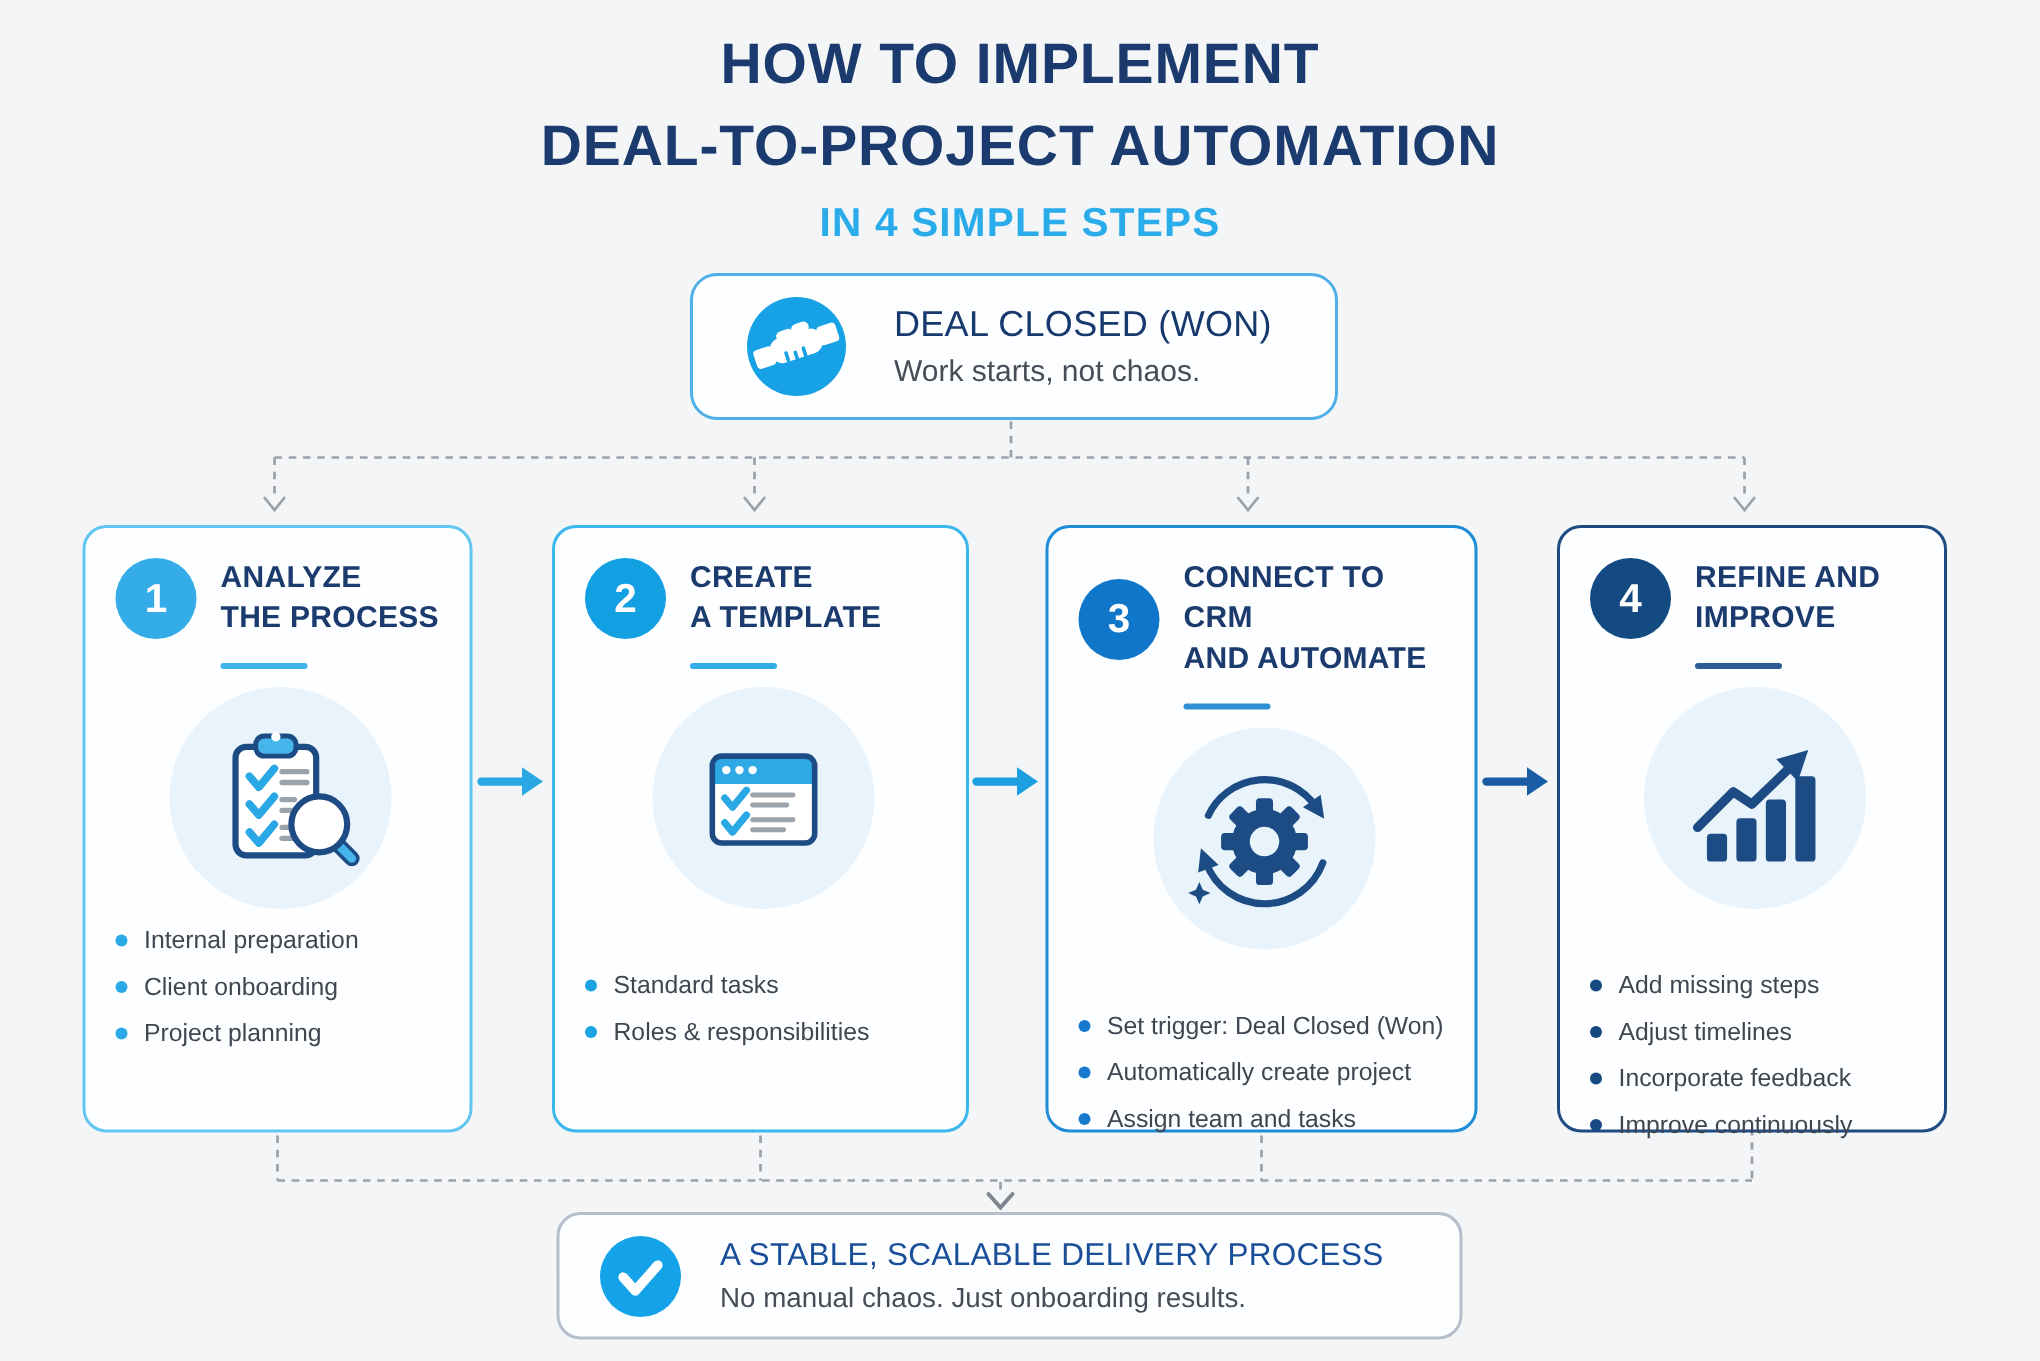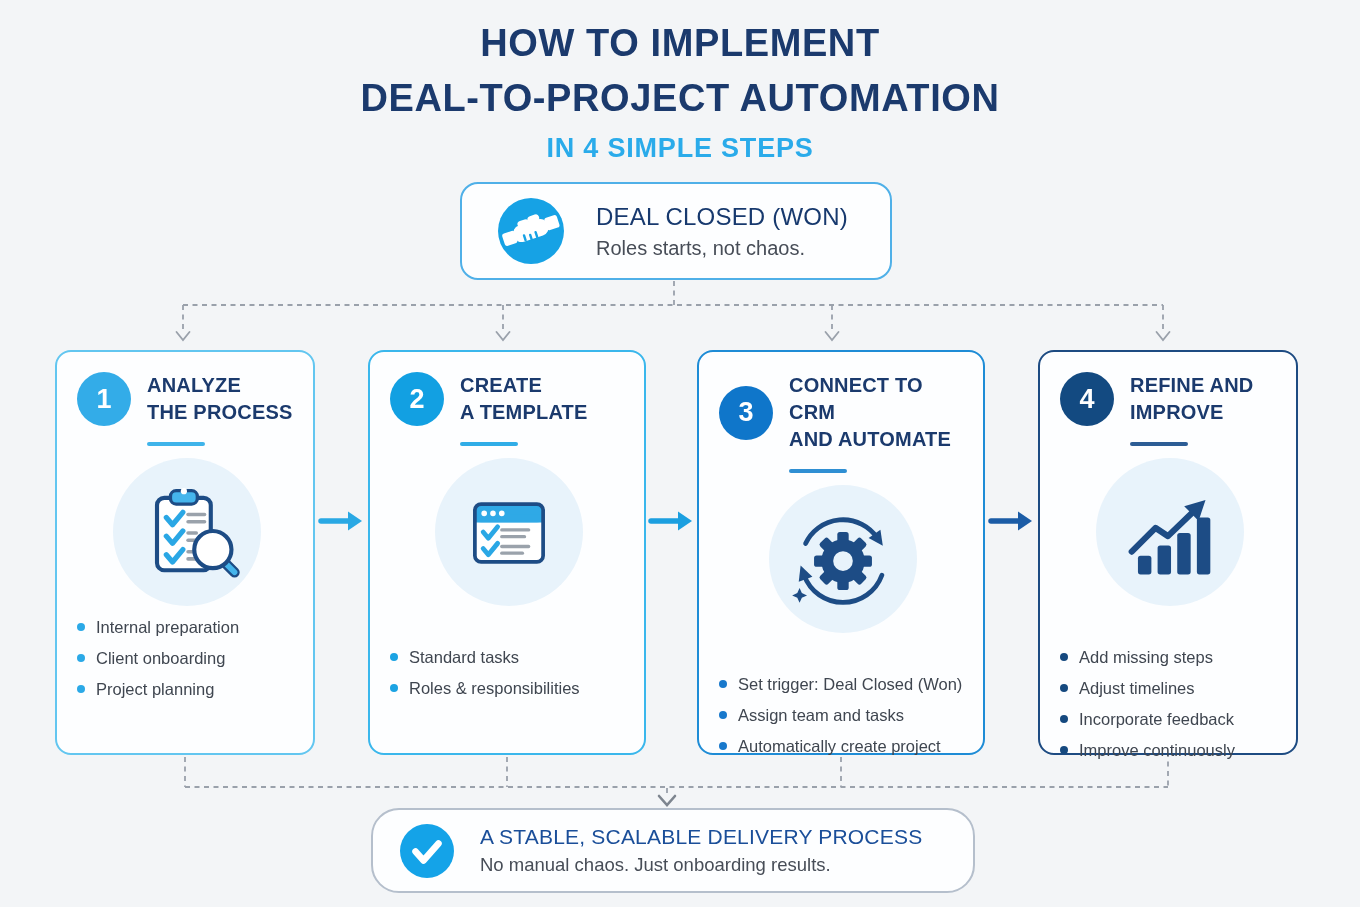--- a/index.html
+++ b/index.html
@@ -11,21 +11,21 @@
   .main-title { position:absolute; top:16px; left:0; width:100%; text-align:center;
     font-size:38px; line-height:55px; font-weight:800; letter-spacing:0.6px; color:#1b3a6d; }
   .main-title span { display:block; }
   .sub-title { position:absolute; top:133px; left:0; width:100%; text-align:center;
     font-size:27px; font-weight:800; letter-spacing:0.8px; color:#2aabea; }
 
   
   .flow-box { position:absolute; background:#fdfeff; border:2px solid #4fb0e8; border-radius:18px;
     display:flex; align-items:center; }
   .start-box { left:460px; top:182px; width:432px; height:98px; padding-left:36px; gap:32px; }
-  .end-box { left:371px; top:808px; width:604px; height:85px; padding-left:27px; gap:26px; border-color:#b5bfcc; border-radius:28px; }
+  .end-box { left:371px; top:808px; width:604px; height:85px; padding-left:27px; gap:26px; border-color:#b5bfcc; border-radius:16px; }
   .box-title { font-size:24px; font-weight:400; color:#17396e; letter-spacing:0.2px; }
   .box-sub { font-size:20px; color:#474d57; margin-top:6px; }
   .end-box .box-title { font-size:21px; color:#1a4e99; }
   .end-box .box-sub { font-size:18.5px; margin-top:5px; }
 
   
   .connectors { position:absolute; left:0; top:0; pointer-events:none; }
 
   
   .card { position:absolute; top:350px; height:405px; background:#fdfeff; border:2px solid #62c6f0;
@@ -90,21 +90,21 @@
         <rect x="4" y="27" width="13" height="13" rx="2.5" fill="#fff"></rect>
         <rect x="49" y="25" width="13" height="13" rx="2.5" fill="#fff"></rect>
         <rect x="22" y="20" width="12" height="7" rx="3.5" fill="#fff"></rect>
         <rect x="33" y="18.5" width="12" height="7" rx="3.5" fill="#fff"></rect>
         <rect x="15" y="24" width="36" height="17" rx="8" fill="#fff"></rect>
         <path d="M25 40 v-5 M31 41.5 v-5 M37 40.5 v-5" stroke="#16a2e5" stroke-width="2.4" stroke-linecap="round" fill="none"></path>
       </g>
     </svg>
     <div>
       <div class="box-title">DEAL CLOSED (WON)</div>
-      <div class="box-sub">Roles starts, not chaos.</div>
+      <div class="box-sub">Work starts, not chaos.</div>
     </div>
   </div>
 
   <section class="card" style="left: 55px; width: 260px; border-color: rgb(98, 198, 240);">
     <div class="card-head">
       <div class="badge" style="background-color: rgb(51, 172, 232);">1</div>
       <div class="card-title">
         <span>ANALYZE</span>
         <span>THE PROCESS</span>
       </div>
@@ -229,25 +229,25 @@
         <path d="M17 87 l2.2 5 5 2.2 -5 2.2 -2.2 5 -2.2 -5 -5 -2.2 5 -2.2 Z" fill="#1d4c85"></path>
       </svg>
     </div>
     <ul class="bullets late">
       <li class="bullet">
           <span class="dot" style="background-color: rgb(24, 121, 204);"></span>
           <span>Set trigger: Deal Closed (Won)</span>
         </li>
       <li class="bullet">
           <span class="dot" style="background-color: rgb(24, 121, 204);"></span>
+          <span>Automatically create project</span>
+        </li>
+      <li class="bullet">
+          <span class="dot" style="background-color: rgb(24, 121, 204);"></span>
           <span>Assign team and tasks</span>
-        </li>
-      <li class="bullet">
-          <span class="dot" style="background-color: rgb(24, 121, 204);"></span>
-          <span>Automatically create project</span>
         </li>
     </ul>
   </section>
 
   <svg class="step-arrow" style="left:988px" width="46" height="36" viewBox="0 0 46 36">
     <line x1="3" y1="18" x2="32" y2="18" stroke-width="5.5" stroke-linecap="round" style="stroke: rgb(27, 92, 166);"></line>
     <path d="M30 8.5 L44 18 L30 27.5 Z" style="fill: rgb(27, 92, 166);"></path>
   </svg>
 
   <section class="card" style="left: 1038px; width: 260px; border-color: rgb(29, 75, 130);">

